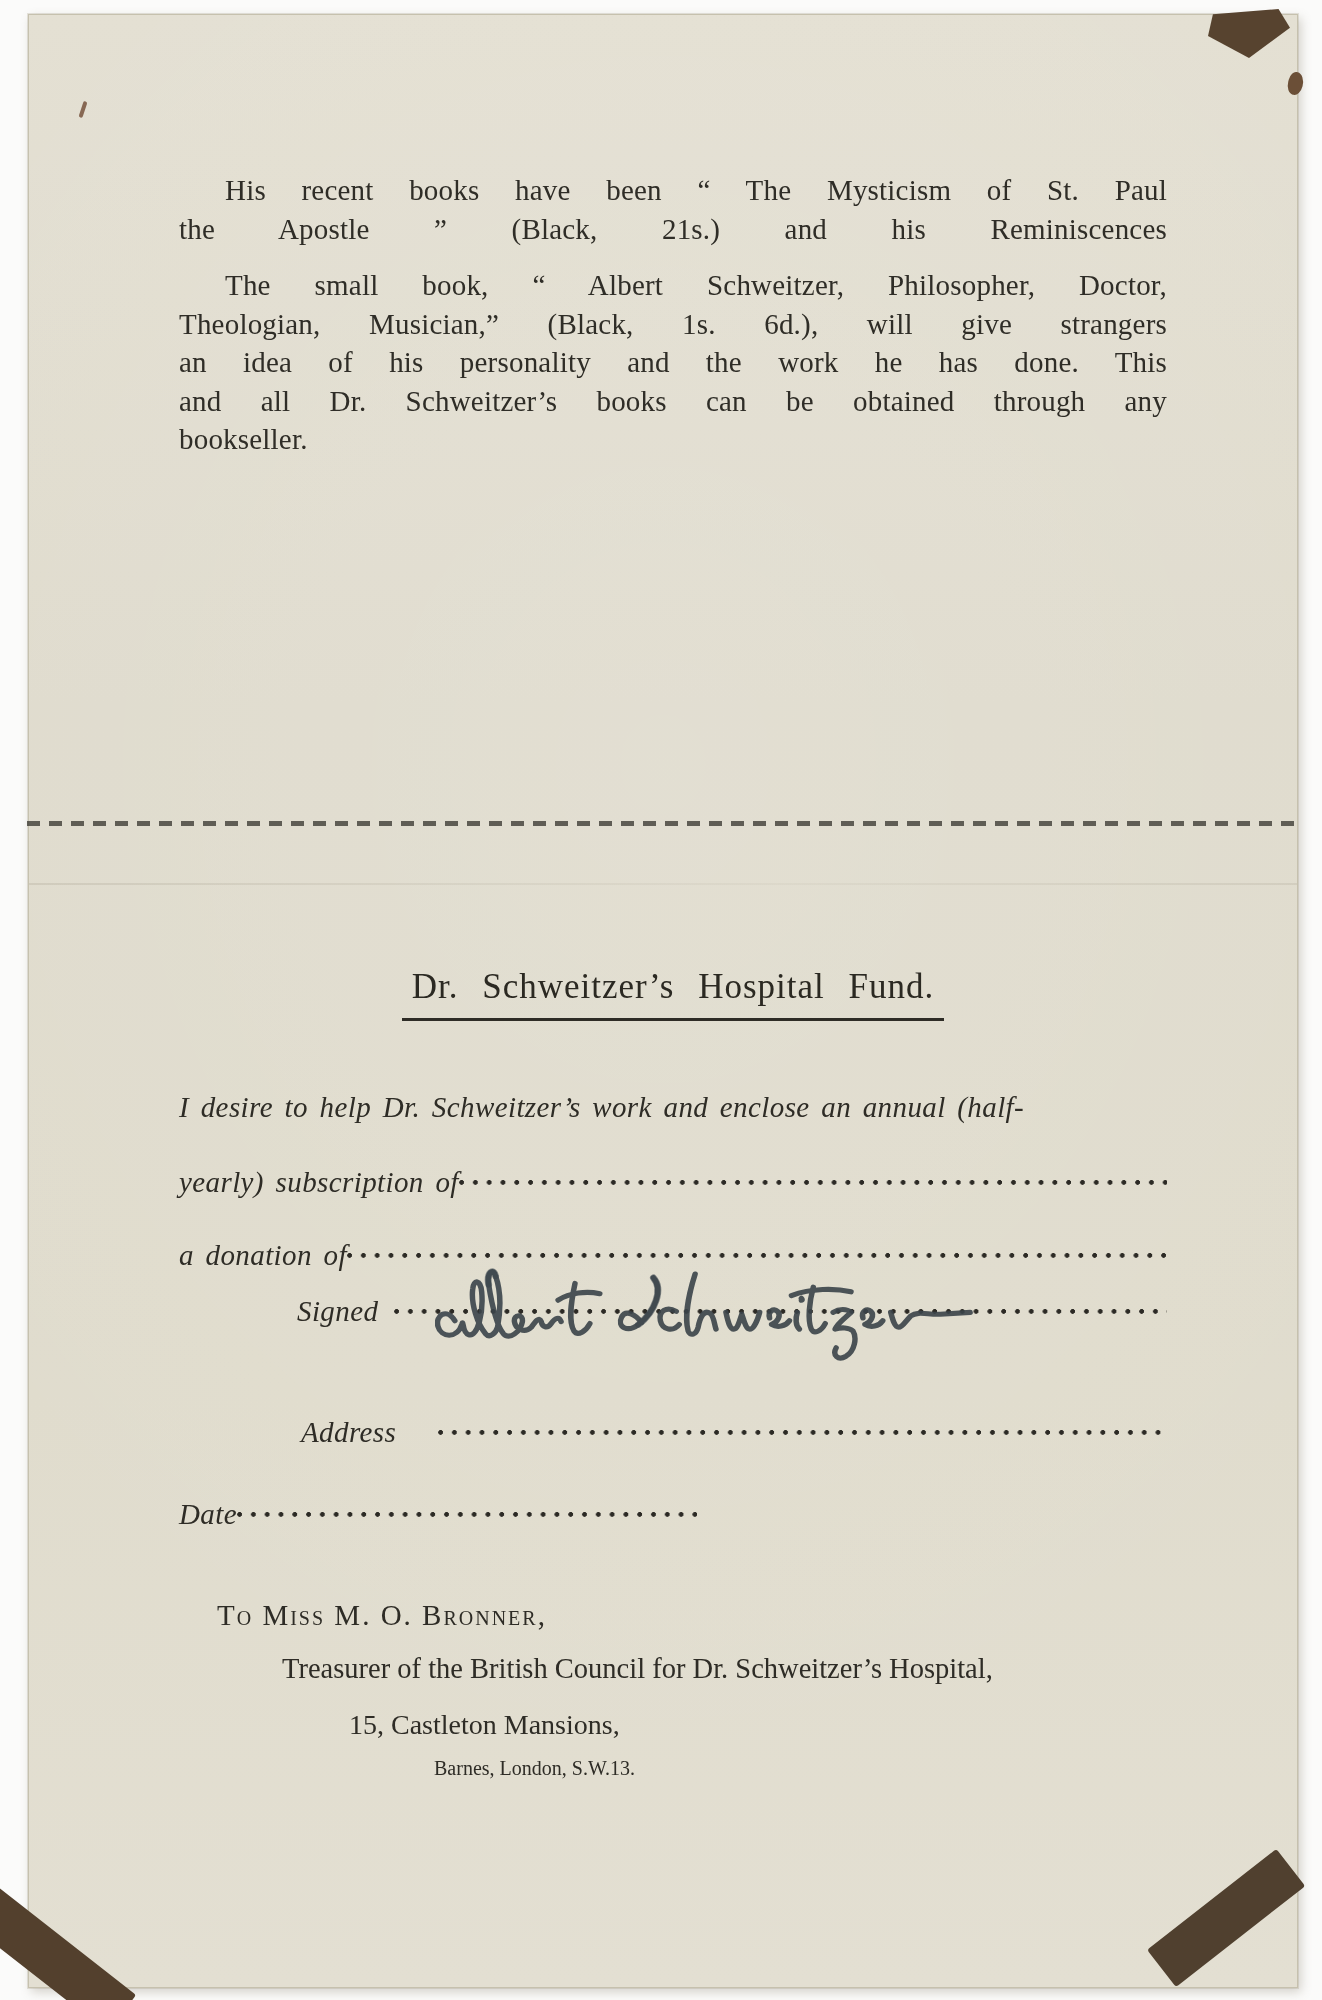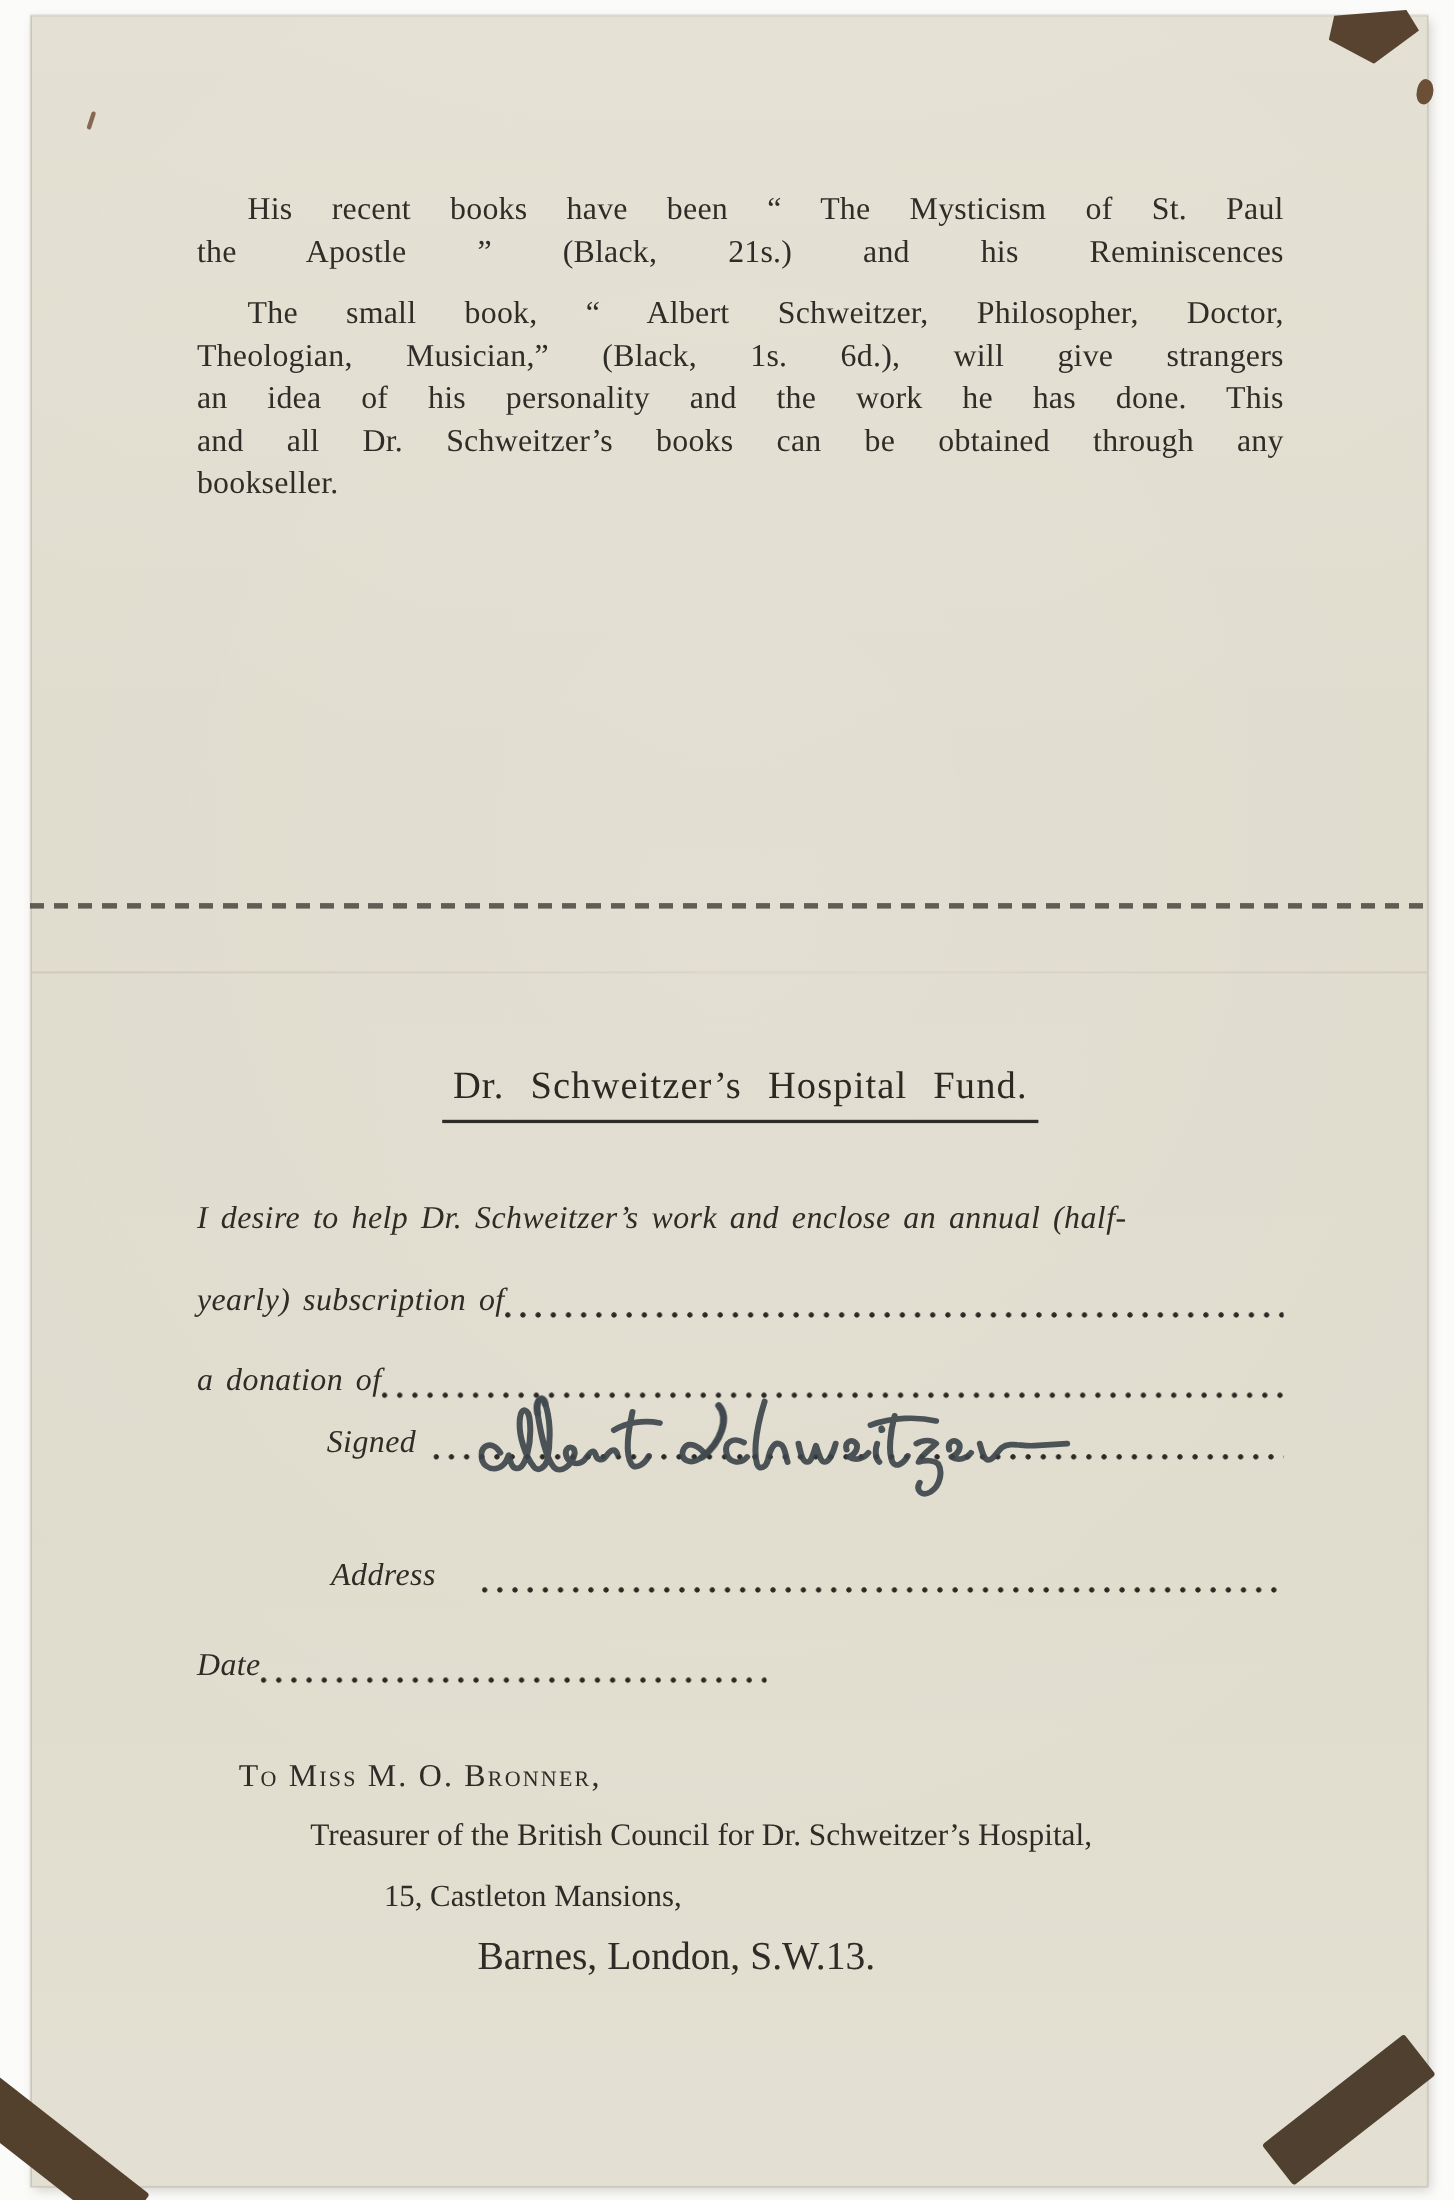--- a/index.html
+++ b/index.html
@@ -48,21 +48,21 @@
     position:absolute; left:150px; width:988px; top:952px; text-align:center;
   }
   .fund-heading .hd {
     display:inline-block; font-size:35px; letter-spacing:1px; word-spacing:14px;
     color:#2b2922; padding:0 10px 11px 10px; border-bottom:3px solid #2e2c26;
   }
 
   
   .form-row {
     position:absolute; left:150px; width:988px;
-    display:flex; align-items:flex-end;
+    display:flex; align-items:center;
     font-style:italic; font-size:29px; letter-spacing:.4px; word-spacing:4px;
     color:#2e2c26;
   }
   .leader {
     height:7px; flex:1 1 auto;
     background-image:radial-gradient(circle at 2.6px 3.4px, #2c2a25 2.05px, rgba(0,0,0,0) 2.7px);
     background-size:13.8px 7px; background-repeat:repeat-x;
   }
   .leader.fixed { flex:0 0 auto; width:460px; }
   #row-intro       { top:1076px; }
@@ -78,21 +78,21 @@
   .signature-svg {
     position:absolute; left:406px; top:1246px; width:556px; height:112px;
     pointer-events:none;
   }
 
   
   .recipient div { position:absolute; white-space:nowrap; color:#2e2c26;margin-left:38px; }
   .rcpt-1 { left:150px; top:1584px; font-size:29px; font-variant:small-caps; letter-spacing:2px; }
   .rcpt-2 { left:215px; top:1638px; font-size:28.5px; }
   .rcpt-3 { left:282px; top:1694px; font-size:28px; }
-  .rcpt-4 { left:367px; top:1742px; font-size:36px; }
+  .rcpt-4 { left:367px; top:1742px; font-size:20px; }
 
   
   .corner-tr {
     position:absolute; left:1208px; top:8px; width:82px; height:52px;
     background:#57432f;
     clip-path:polygon(6% 12%, 86% 2%, 100% 38%, 50% 96%, 0 54%);
   }
   .speck {
     position:absolute; left:1288px; top:72px; width:15px; height:23px;
     background:#6b4f37; border-radius:45% 60% 50% 55%; transform:rotate(14deg);

